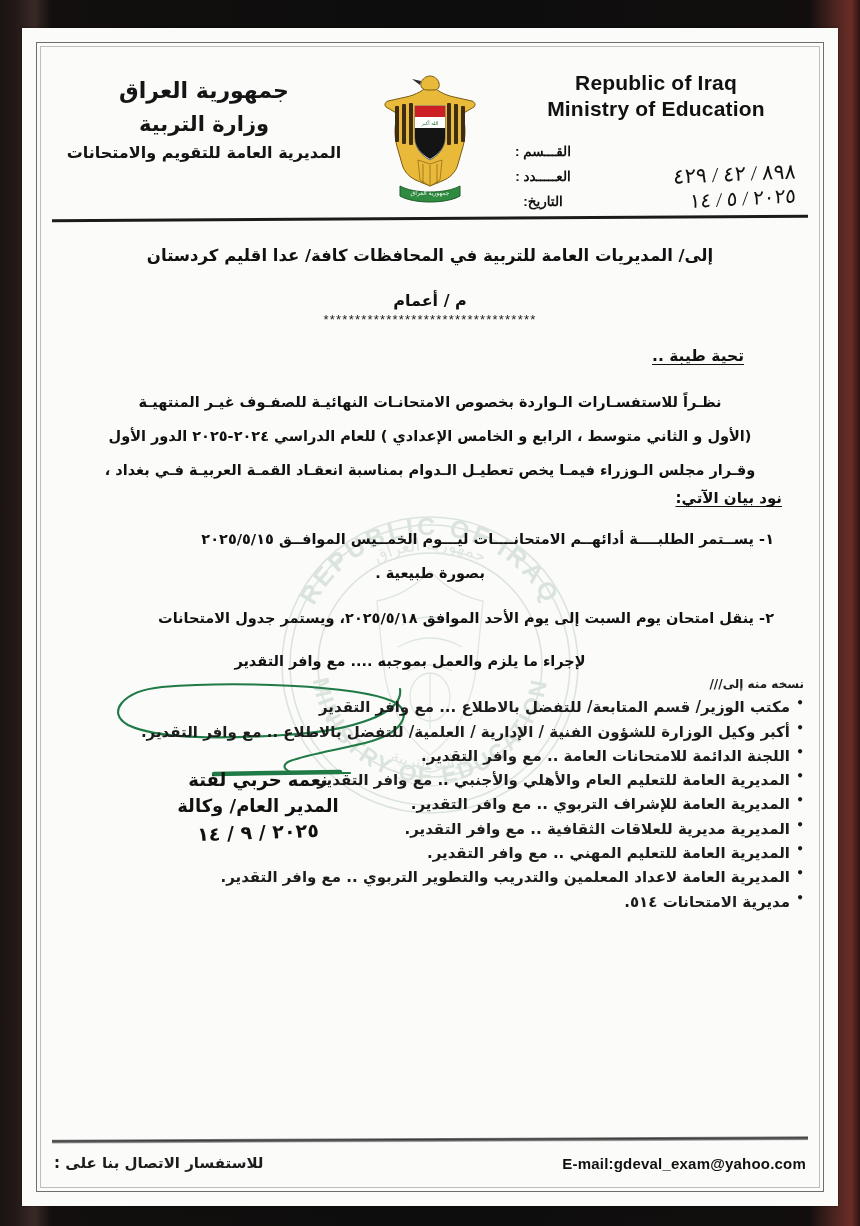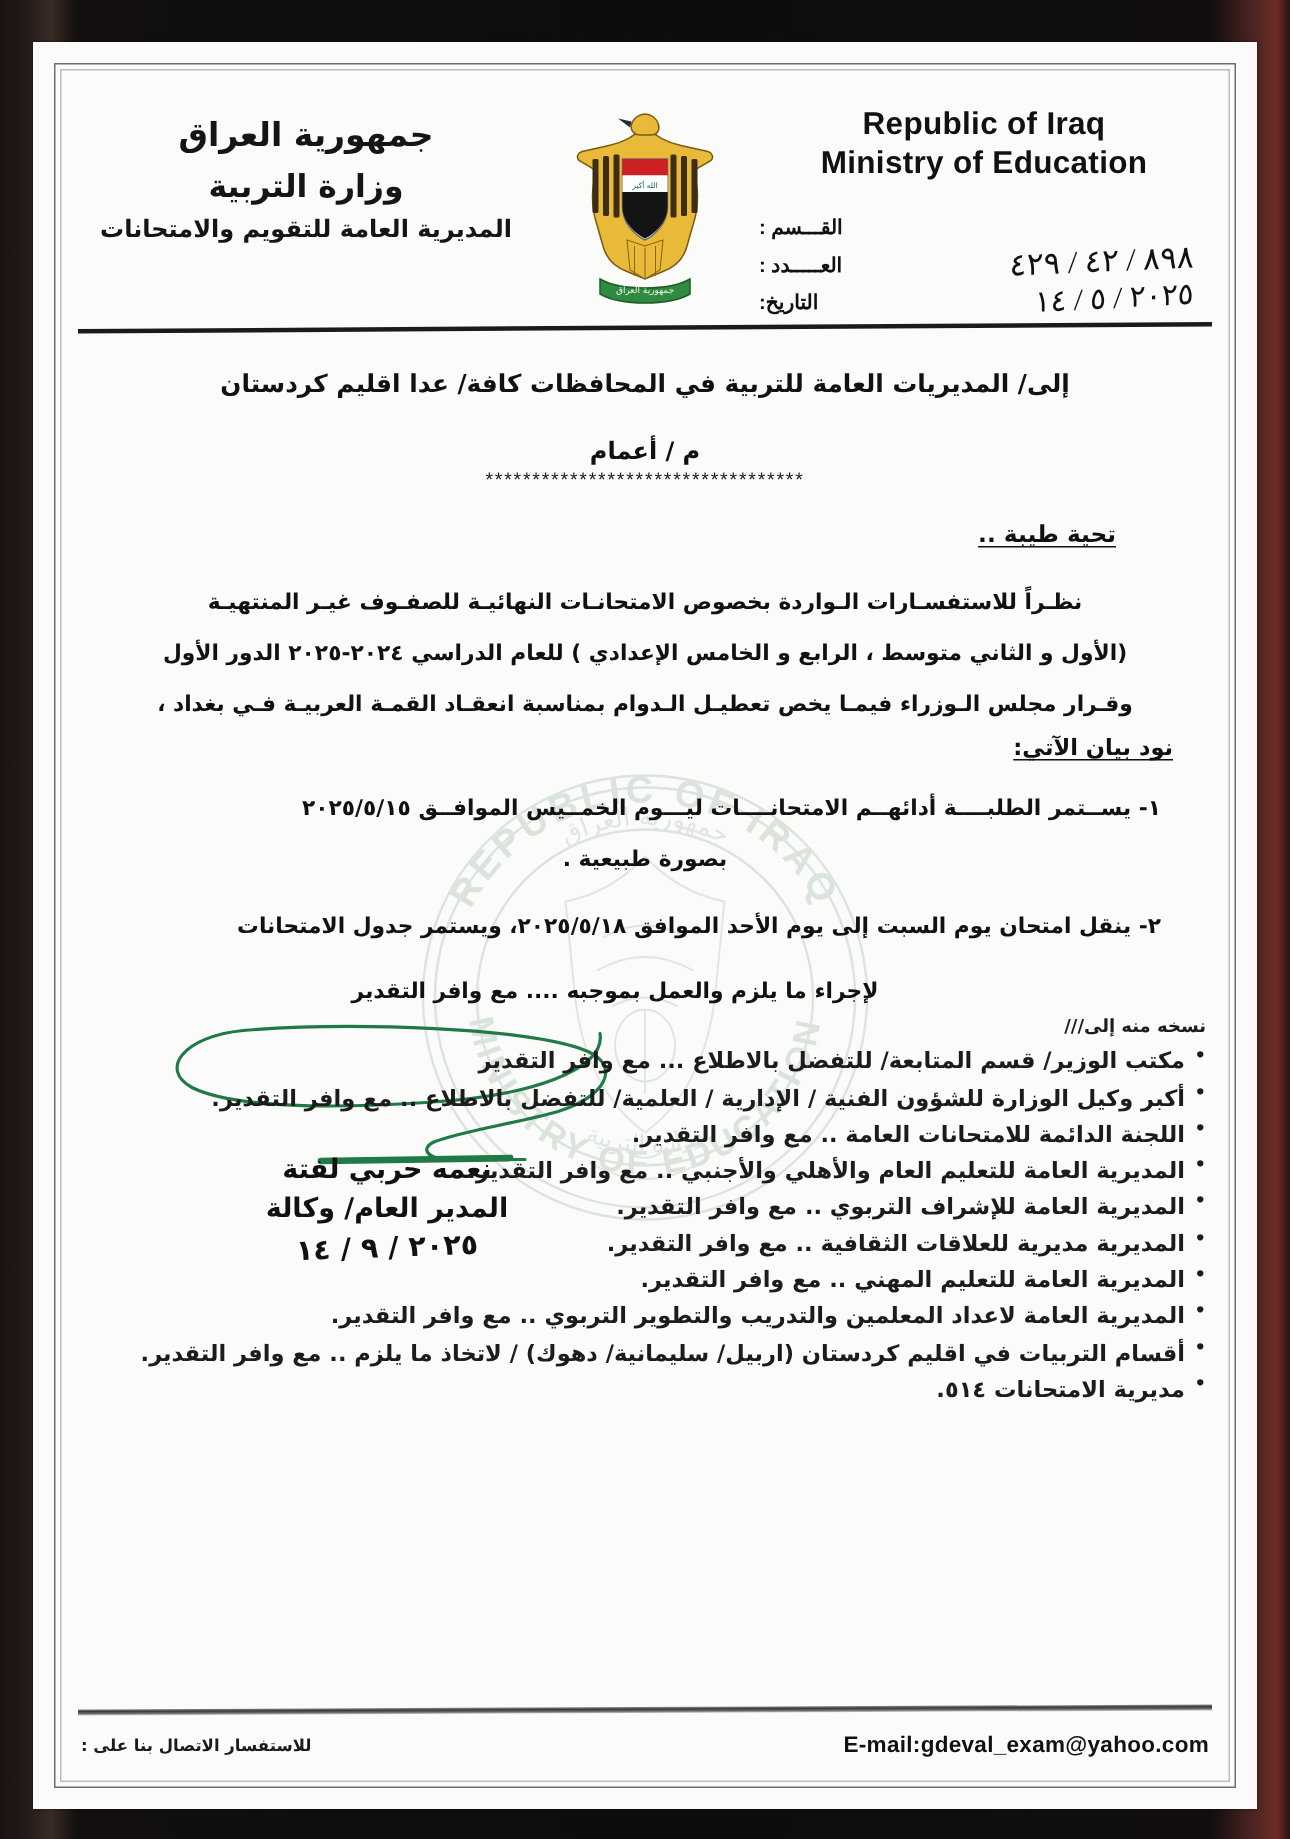--- a/index.html
+++ b/index.html
@@ -68,21 +68,21 @@
   .ref-block{
     margin-top:16px;direction:rtl;
     position:relative;
   }
   .ref-row{
     display:flex;align-items:center;justify-content:flex-end;
     height:25px;font-family:"Liberation Sans", sans-serif;
   }
   .ref-label{
     font-size:13.5px;font-weight:bold;color:#111;
-    width:74px;text-align:left;letter-spacing:.5px;
+    width:74px;text-align:center;letter-spacing:.5px;
     white-space:nowrap;
   }
   .ref-hand{
     font-size:21px;color:#111;
     margin-right:6px;
     font-family:"Liberation Serif", serif;
     transform:rotate(-2.5deg) skewX(-4deg);
     letter-spacing:2px;
     white-space:nowrap;
     flex:1;text-align:right;padding-right:4px;
@@ -221,21 +221,21 @@
     z-index:3;display:flex;align-items:center;justify-content:space-between;
   }
   .foot-email{
     direction:ltr;font-family:"Liberation Sans", sans-serif;
     font-size:15px;font-weight:bold;color:#111;
     letter-spacing:.2px;
     text-align:center;
   }
   .foot-note{
     font-family:"DejaVu Sans", sans-serif;
-    font-size:11px;color:#1c1c1c;font-weight:bold;
+    font-size:15px;color:#1c1c1c;font-weight:bold;
   }
 </style>
 </head>
 <body>
 
 <div id="scan">
   <div id="edge-red"></div>
 
   <div id="page">
     <div id="frame-outer"></div>
@@ -423,21 +423,20 @@
           <div class="cc-head">نسخه منه إلى///</div>
           <ul class="cc-list">
             <li>مكتب الوزير/ قسم المتابعة/ للتفضل بالاطلاع ... مع وافر التقدير</li>
             <li>أكبر وكيل الوزارة للشؤون الفنية / الإدارية / العلمية/ للتفضل بالاطلاع .. مع وافر التقدير.</li>
             <li>اللجنة الدائمة للامتحانات العامة .. مع وافر التقدير.</li>
             <li>المديرية العامة للتعليم العام والأهلي والأجنبي .. مع وافر التقدير.</li>
             <li>المديرية العامة للإشراف التربوي .. مع وافر التقدير.</li>
             <li>المديرية مديرية للعلاقات الثقافية .. مع وافر التقدير.</li>
             <li>المديرية العامة للتعليم المهني .. مع وافر التقدير.</li>
             <li>المديرية العامة لاعداد المعلمين والتدريب والتطوير التربوي .. مع وافر التقدير.</li>
-            <li>أقسام التربيات في اقليم كردستان (اربيل/ سليمانية/ دهوك) / لاتخاذ ما يلزم .. مع وافر التقدير.</li>
             <li>مديرية الامتحانات ٥١٤.</li>
           </ul>
         </div>
       </div>
 
       <div class="foot-rule"></div>
       <div class="foot">
         <div class="foot-email">E-mail:gdeval_exam@yahoo.com</div>
         <div class="foot-note">للاستفسار الاتصال بنا على :</div>
       </div>

